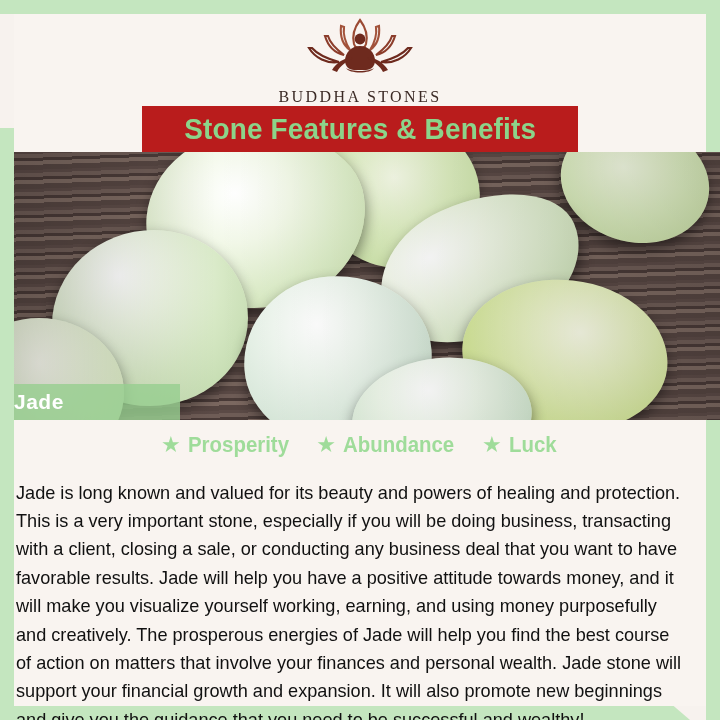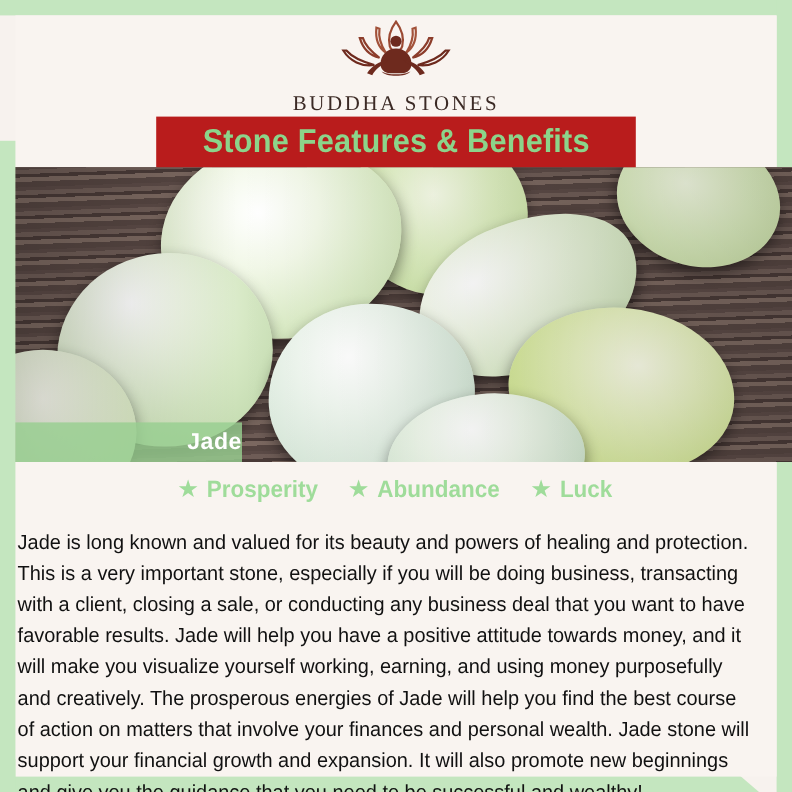--- a/index.html
+++ b/index.html
@@ -68,21 +68,21 @@
     justify-content: flex-start;
   }
   .logo-mark {
     width: 118px;
     height: 66px;
     display: block;
   }
   .brand-name {
     margin-top: 8px;
     font-family: "Liberation Serif", serif;
-    font-size: 19px;
+    font-size: 16px;
     letter-spacing: 2.4px;
     color: #3b2a25;
     white-space: nowrap;
   }
 
   
   .title-banner {
     position: absolute;
     left: 142px; top: 106px;
     width: 436px; height: 46px;
@@ -182,26 +182,26 @@
     left: 560px; top: -30px; width: 150px; height: 120px;
     background: radial-gradient(ellipse at 40% 40%, #f2f9e2 0%, #daebbe 50%, #c3d99e 100%);
     border-radius: 50%;
     transform: rotate(14deg);
   }
 
   
   .jade-band {
     position: absolute;
     left: 14px; top: 384px;
-    width: 206px; height: 36px;
+    width: 166px; height: 36px;
     background: rgba(151, 206, 144, 0.82);
     z-index: 7;
     display: flex;
     align-items: center;
-    justify-content: flex-end;
+    justify-content: flex-start;
   }
   .jade-label {
     font-size: 21px;
     font-weight: bold;
     color: #ffffff;
     letter-spacing: 0.5px;
   }
 
   
   .benefits {

